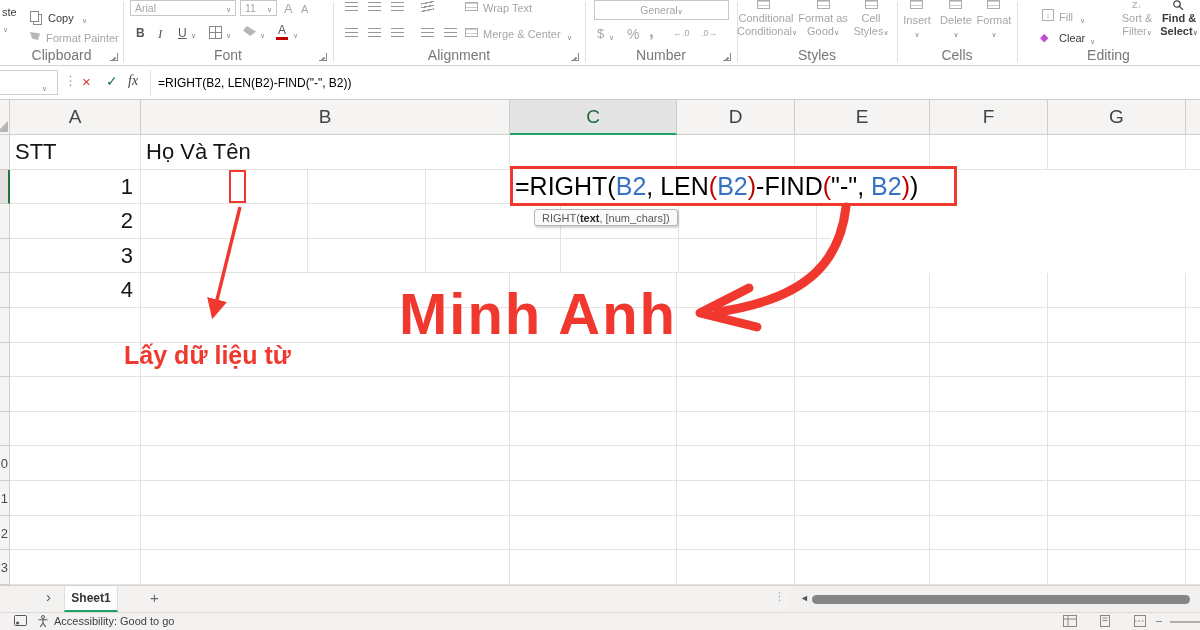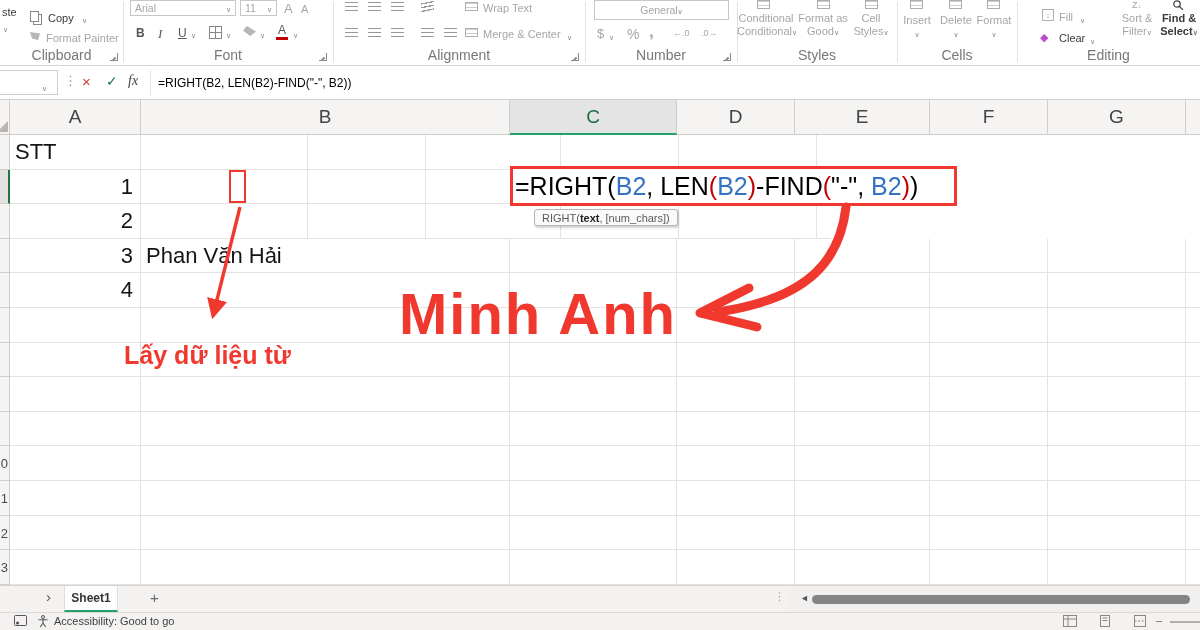--- a/index.html
+++ b/index.html
@@ -265,20 +265,21 @@
       <div class="hcell c3">D</div>
       <div class="hcell c4">E</div>
       <div class="hcell c5">F</div>
       <div class="hcell c6">G</div>
       <div class="hpart"></div>
     </div>
   <div id="grid-body">
       <div class="grow">
         <div class="rowhead"></div>
         <div class="cell c0">STT</div>
+        <div class="cell c1">Họ Và Tên</div>
         <div class="cell c2"></div>
         <div class="cell c3"></div>
         <div class="cell c4"></div>
         <div class="cell c5"></div>
         <div class="cell c6"></div>
         <div class="cell cpart"></div>
       </div>
       <div class="grow">
         <div class="rowhead rsel"></div>
         <div class="cell c0 num">1</div>
@@ -295,21 +296,20 @@
         <div class="cell c2"></div>
         <div class="cell c3"></div>
         <div class="cell c4"></div>
         <div class="cell c5"></div>
         <div class="cell c6"></div>
         <div class="cell cpart"></div>
       </div>
       <div class="grow">
         <div class="rowhead"></div>
         <div class="cell c0 num">3</div>
-        <div class="cell c1">Phan Văn Hải</div>
         <div class="cell c2"></div>
         <div class="cell c3"></div>
         <div class="cell c4"></div>
         <div class="cell c5"></div>
         <div class="cell c6"></div>
         <div class="cell cpart"></div>
       </div>
       <div class="grow">
         <div class="rowhead"></div>
         <div class="cell c0 num">4</div>

